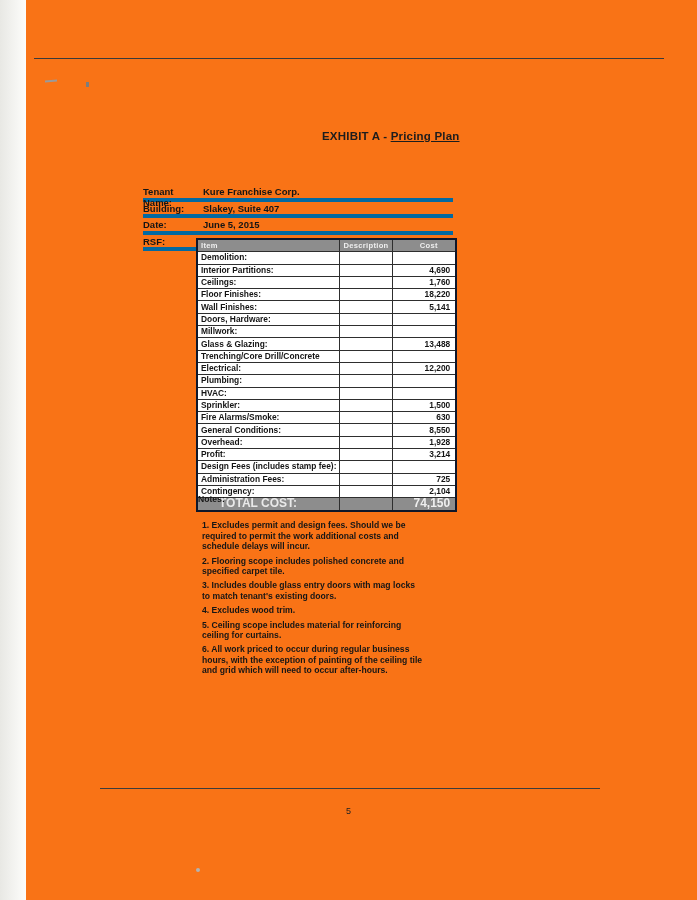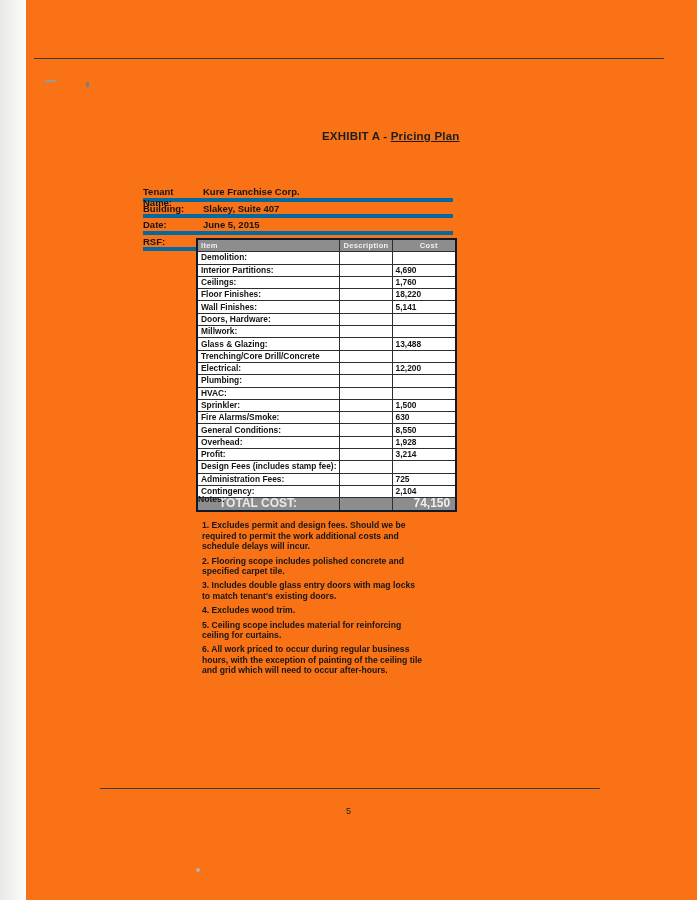--- a/index.html
+++ b/index.html
@@ -120,21 +120,21 @@
   .pricing-table th {
     background: #8d8d8d;
     color: #efefef;
     font-size: 7.6px;
     letter-spacing: 0.3px;
   }
   .pricing-table th.c-item { width: 78px; }
   .pricing-table th.c-desc { width: 108px; text-align: center; }
   .pricing-table th.c-cost { width: 58px; text-align: center; padding-left: 13px; }
   .pricing-table td.cost {
-    text-align: left;
+    text-align: right;
     padding-right: 5px;
   }
   .pricing-table tr.total-row td {
     background: #8d8d8d;
     color: #e9e9e9;
     font-size: 12px;
     padding-left: 21px;
   }
   .pricing-table tr.total-row td.cost {
     color: #efefef;

